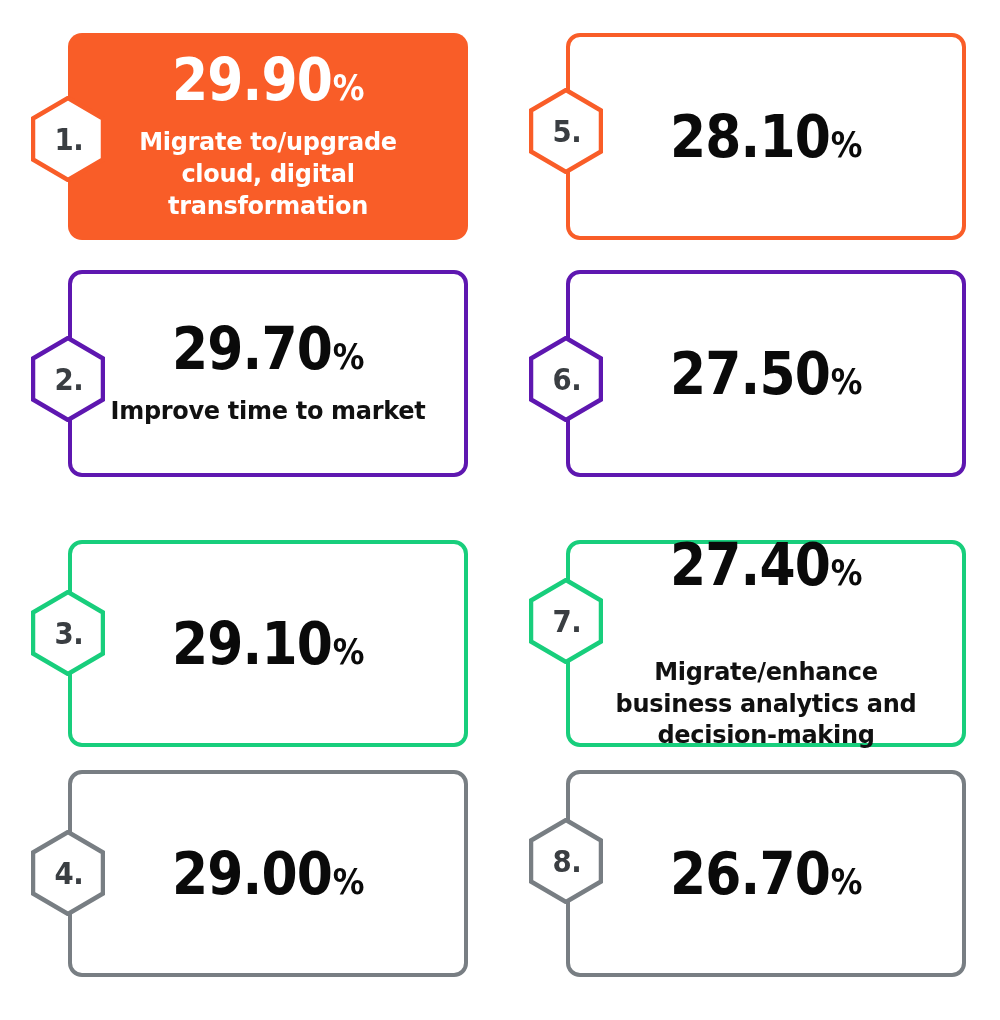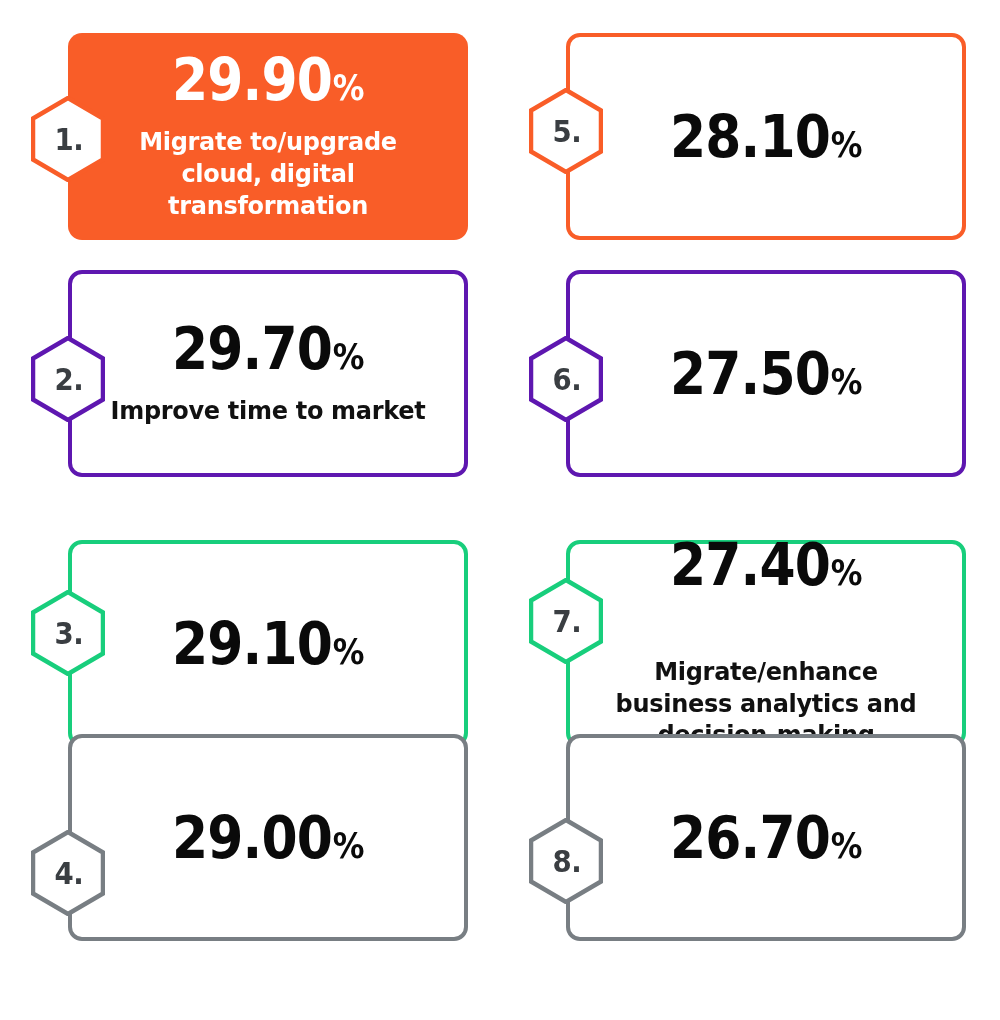--- a/index.html
+++ b/index.html
@@ -37,21 +37,21 @@
   .card.filled {
     border-color: transparent;
   }
 
   
   .col-l { left: 68px; }
   .col-r { left: 566px; gap: 45px; }
   .row-1 { top: 33px; }
   .row-2 { top: 270px; }
   .row-3 { top: 540px; }
-  .row-4 { top: 734px; }
+  .row-4 { top: 770px; }
 
   
   .value {
     font-family: "DejaVu Sans", sans-serif;
     font-weight: 700;
     font-size: 59px;
     line-height: 1;
     letter-spacing: -1px;
     color: #0a0a0a;
     white-space: nowrap;

